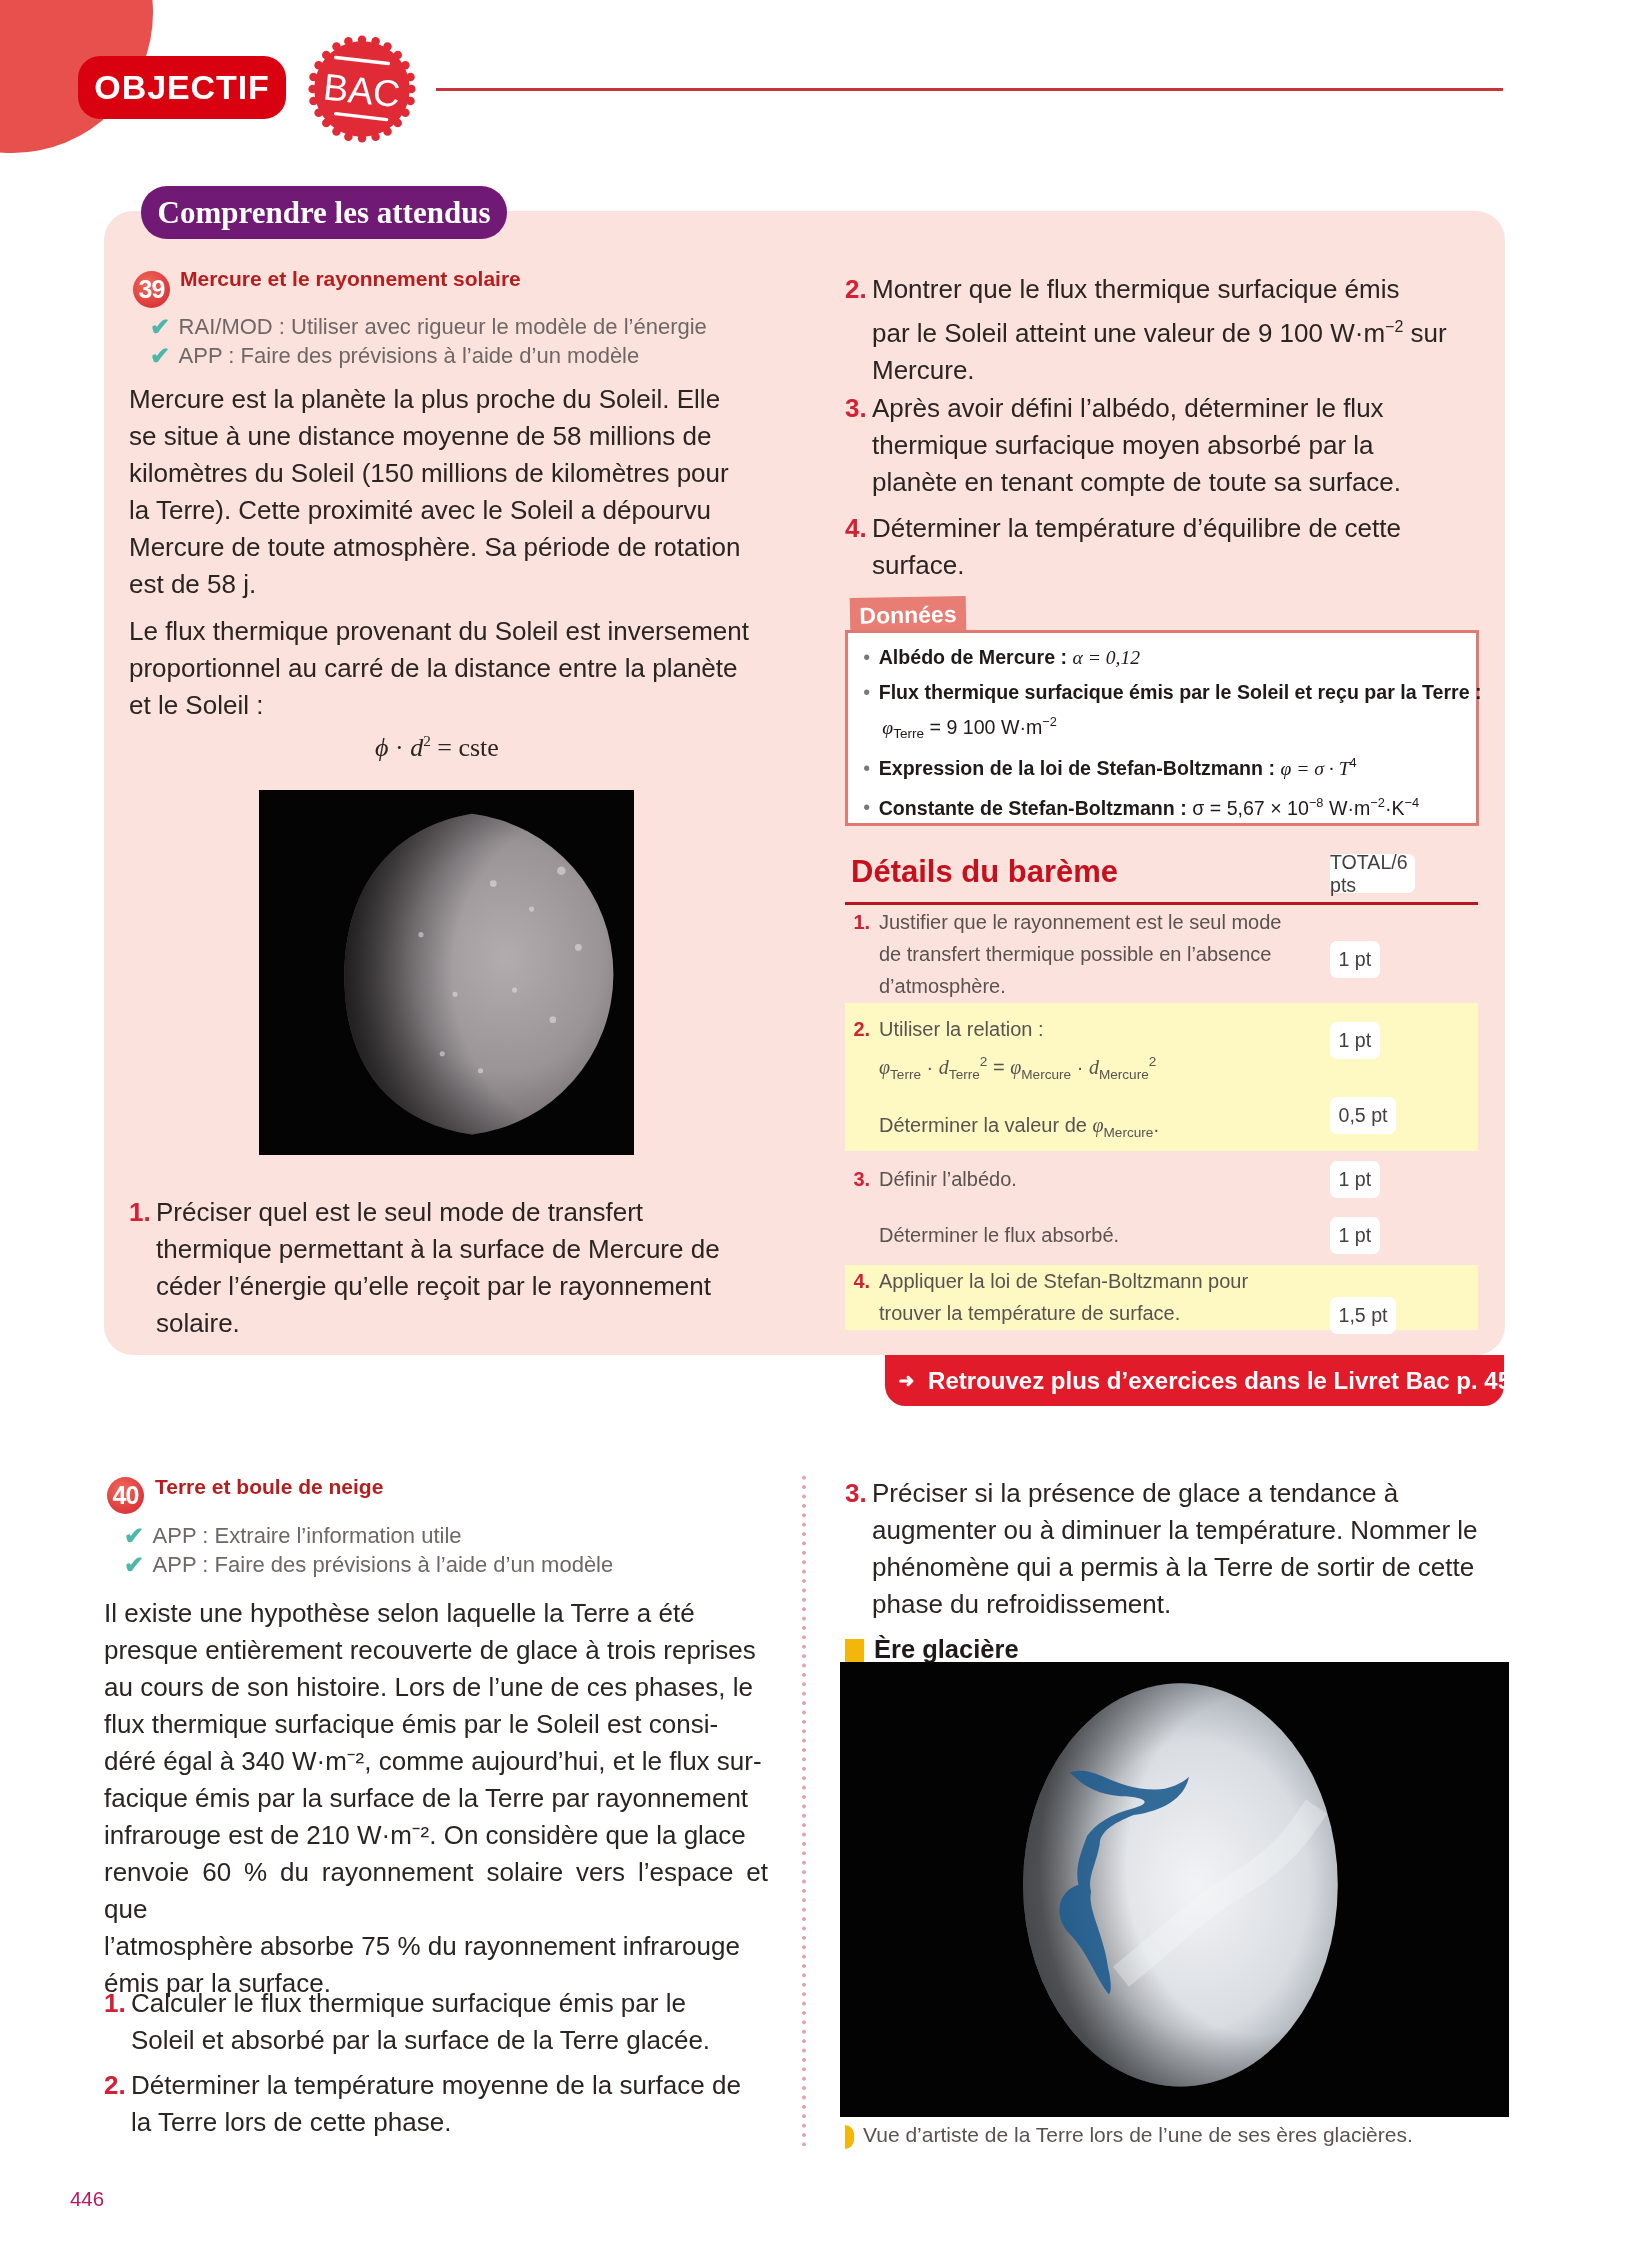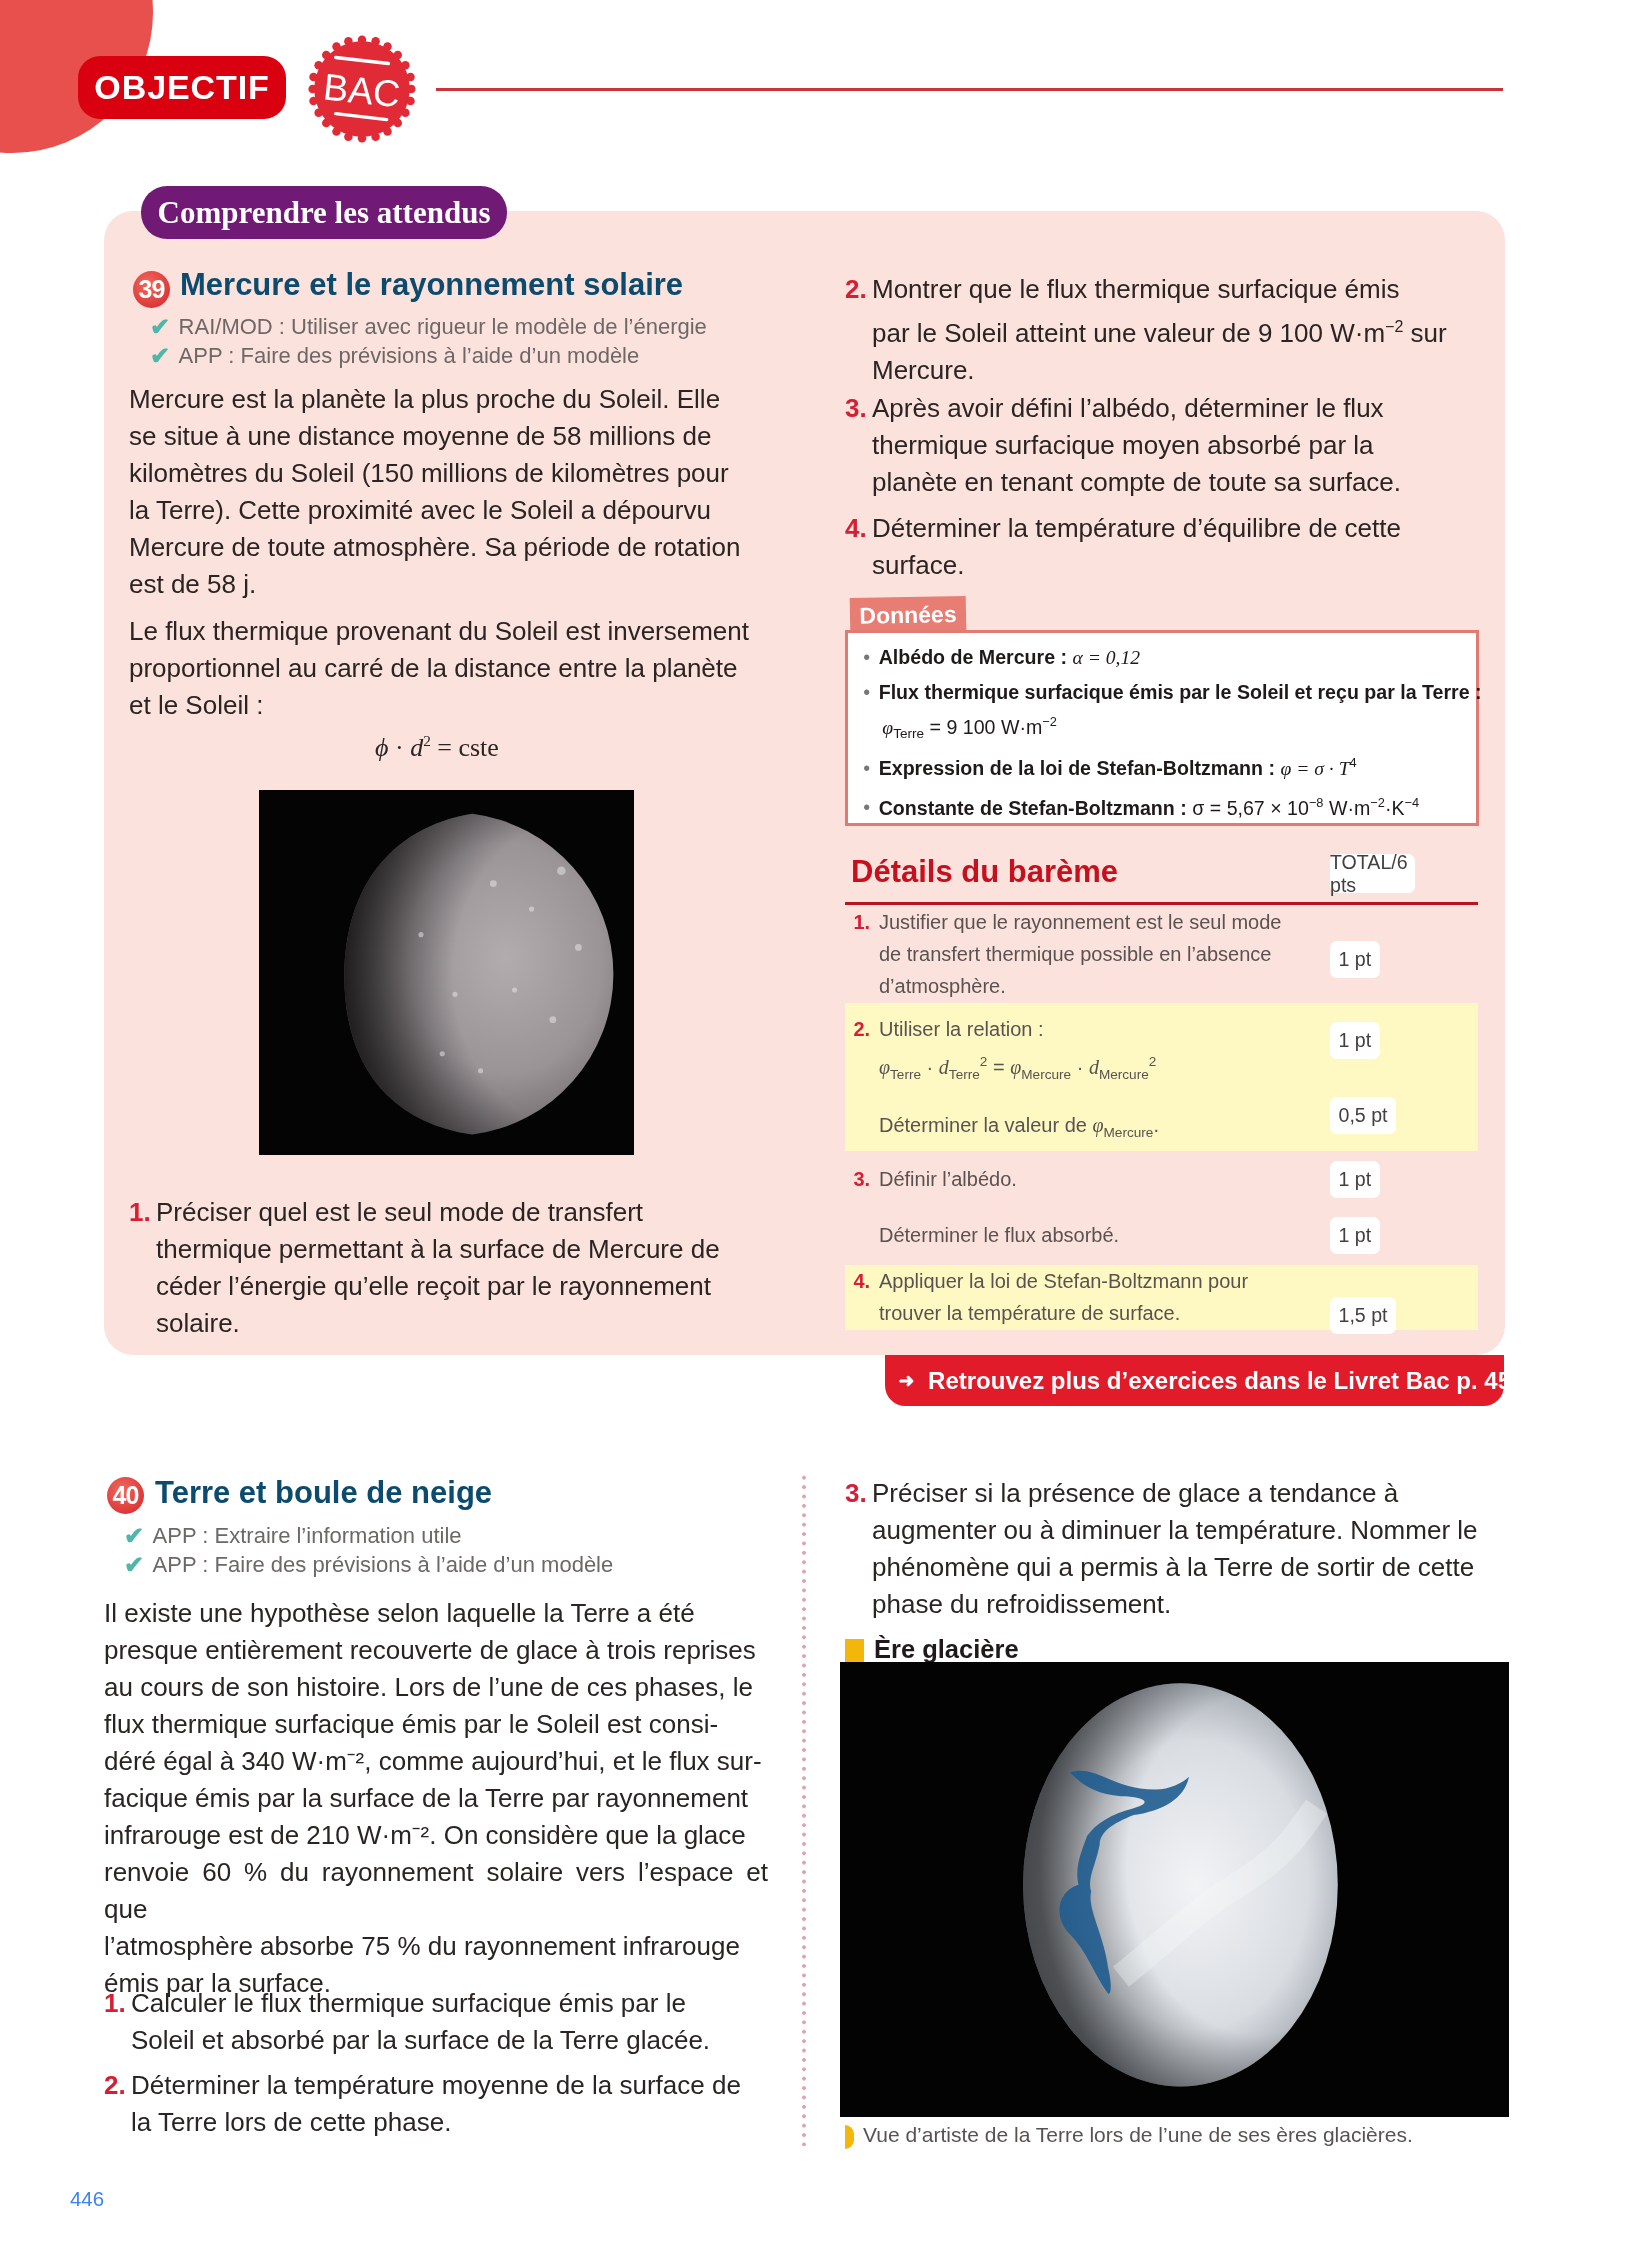--- a/index.html
+++ b/index.html
@@ -20,21 +20,21 @@
 
   
   .panel { left: 104px; top: 211px; width: 1401px; height: 1144px; background: #fbe2dd; border-radius: 29px; }
   .attendus-badge { left: 141px; top: 186px; width: 366px; height: 53px; background: #701a75; border-radius: 26px;
                     color: #fff; font-family: "Liberation Serif", serif; font-weight: bold; font-size: 31px;
                     display: flex; align-items: center; justify-content: center; }
 
   .ex-num { width: 37px; height: 37px; border-radius: 50%; background: #e33a3a;
             background: radial-gradient(circle at 40% 35%, #f06a5c, #d4232c);
             color: #fff; font-weight: bold; font-size: 25px; display: flex; align-items: center; justify-content: center; letter-spacing: -0.9px; }
-  .ex-title { font-family: "Liberation Sans", sans-serif; font-weight: bold; font-size: 31px; color: #0c4a6e; white-space: nowrap; }
+  .ex-title { font-family: "Liberation Sans", sans-serif; font-weight: bold; font-size: 21px; color: #b91c1c; white-space: nowrap; }
   .skill { font-size: 22px; color: #6d6766; white-space: nowrap; display: flex; align-items: center; gap: 8.5px; }
   .check { color: #4fb7a9; font-size: 24px; font-weight: bold; }
   .body-text { font-size: 26px; line-height: 37px; color: #2a2422; text-align: justify; }
   .q { display: flex; font-size: 26px; line-height: 37px; color: #2a2422; }
   .qn { color: #d41f35; font-weight: bold; flex: 0 0 auto; width: 27px; }
   .formula { font-family: "Liberation Serif", serif; font-size: 26px; color: #2a2422; }
   .formula i { font-style: italic; }
 
   
   .mercury { left: 259px; top: 790px; width: 375px; height: 365px; background: #050405; overflow: hidden; }
@@ -71,21 +71,21 @@
 
   
   .dotted { left: 802px; top: 1473px; width: 4.3px; height: 673px;
             background-image: radial-gradient(circle, #e0a5ac 1.9px, transparent 2.2px);
             background-size: 4.3px 9.4px; background-repeat: repeat-y; }
   .era-marker { left: 845px; top: 1639px; width: 19px; height: 25.5px; background: #f2b70a; }
   .era-title { left: 874px; top: 1635px; font-size: 25.5px; font-weight: bold; color: #1f1a19; white-space: nowrap; }
   .earth { left: 840px; top: 1662px; width: 669px; height: 455px; background: #030303; overflow: hidden; }
   .caption-mark { left: 845px; top: 2125px; width: 8.5px; height: 24px; background: #f2b70a; border-radius: 0 12px 12px 0; }
   .caption { left: 863px; top: 2123px; font-size: 21px; color: #5a5250; white-space: nowrap; }
-  .page-num { left: 70px; top: 2188px; font-size: 20.4px; color: #3b82f6; }
+  .page-num { left: 70px; top: 2188px; font-size: 20.4px; color: #be185d; }
 </style>
 </head>
 <body>
 
 <div class="abs corner-disc"></div>
 <div class="abs objectif-pill">OBJECTIF</div>
 <div class="abs bac-seal">
   <svg viewBox="0 0 134 134">
     <g fill="#e02a35">
       <circle cx="67" cy="67" r="56"></circle>

